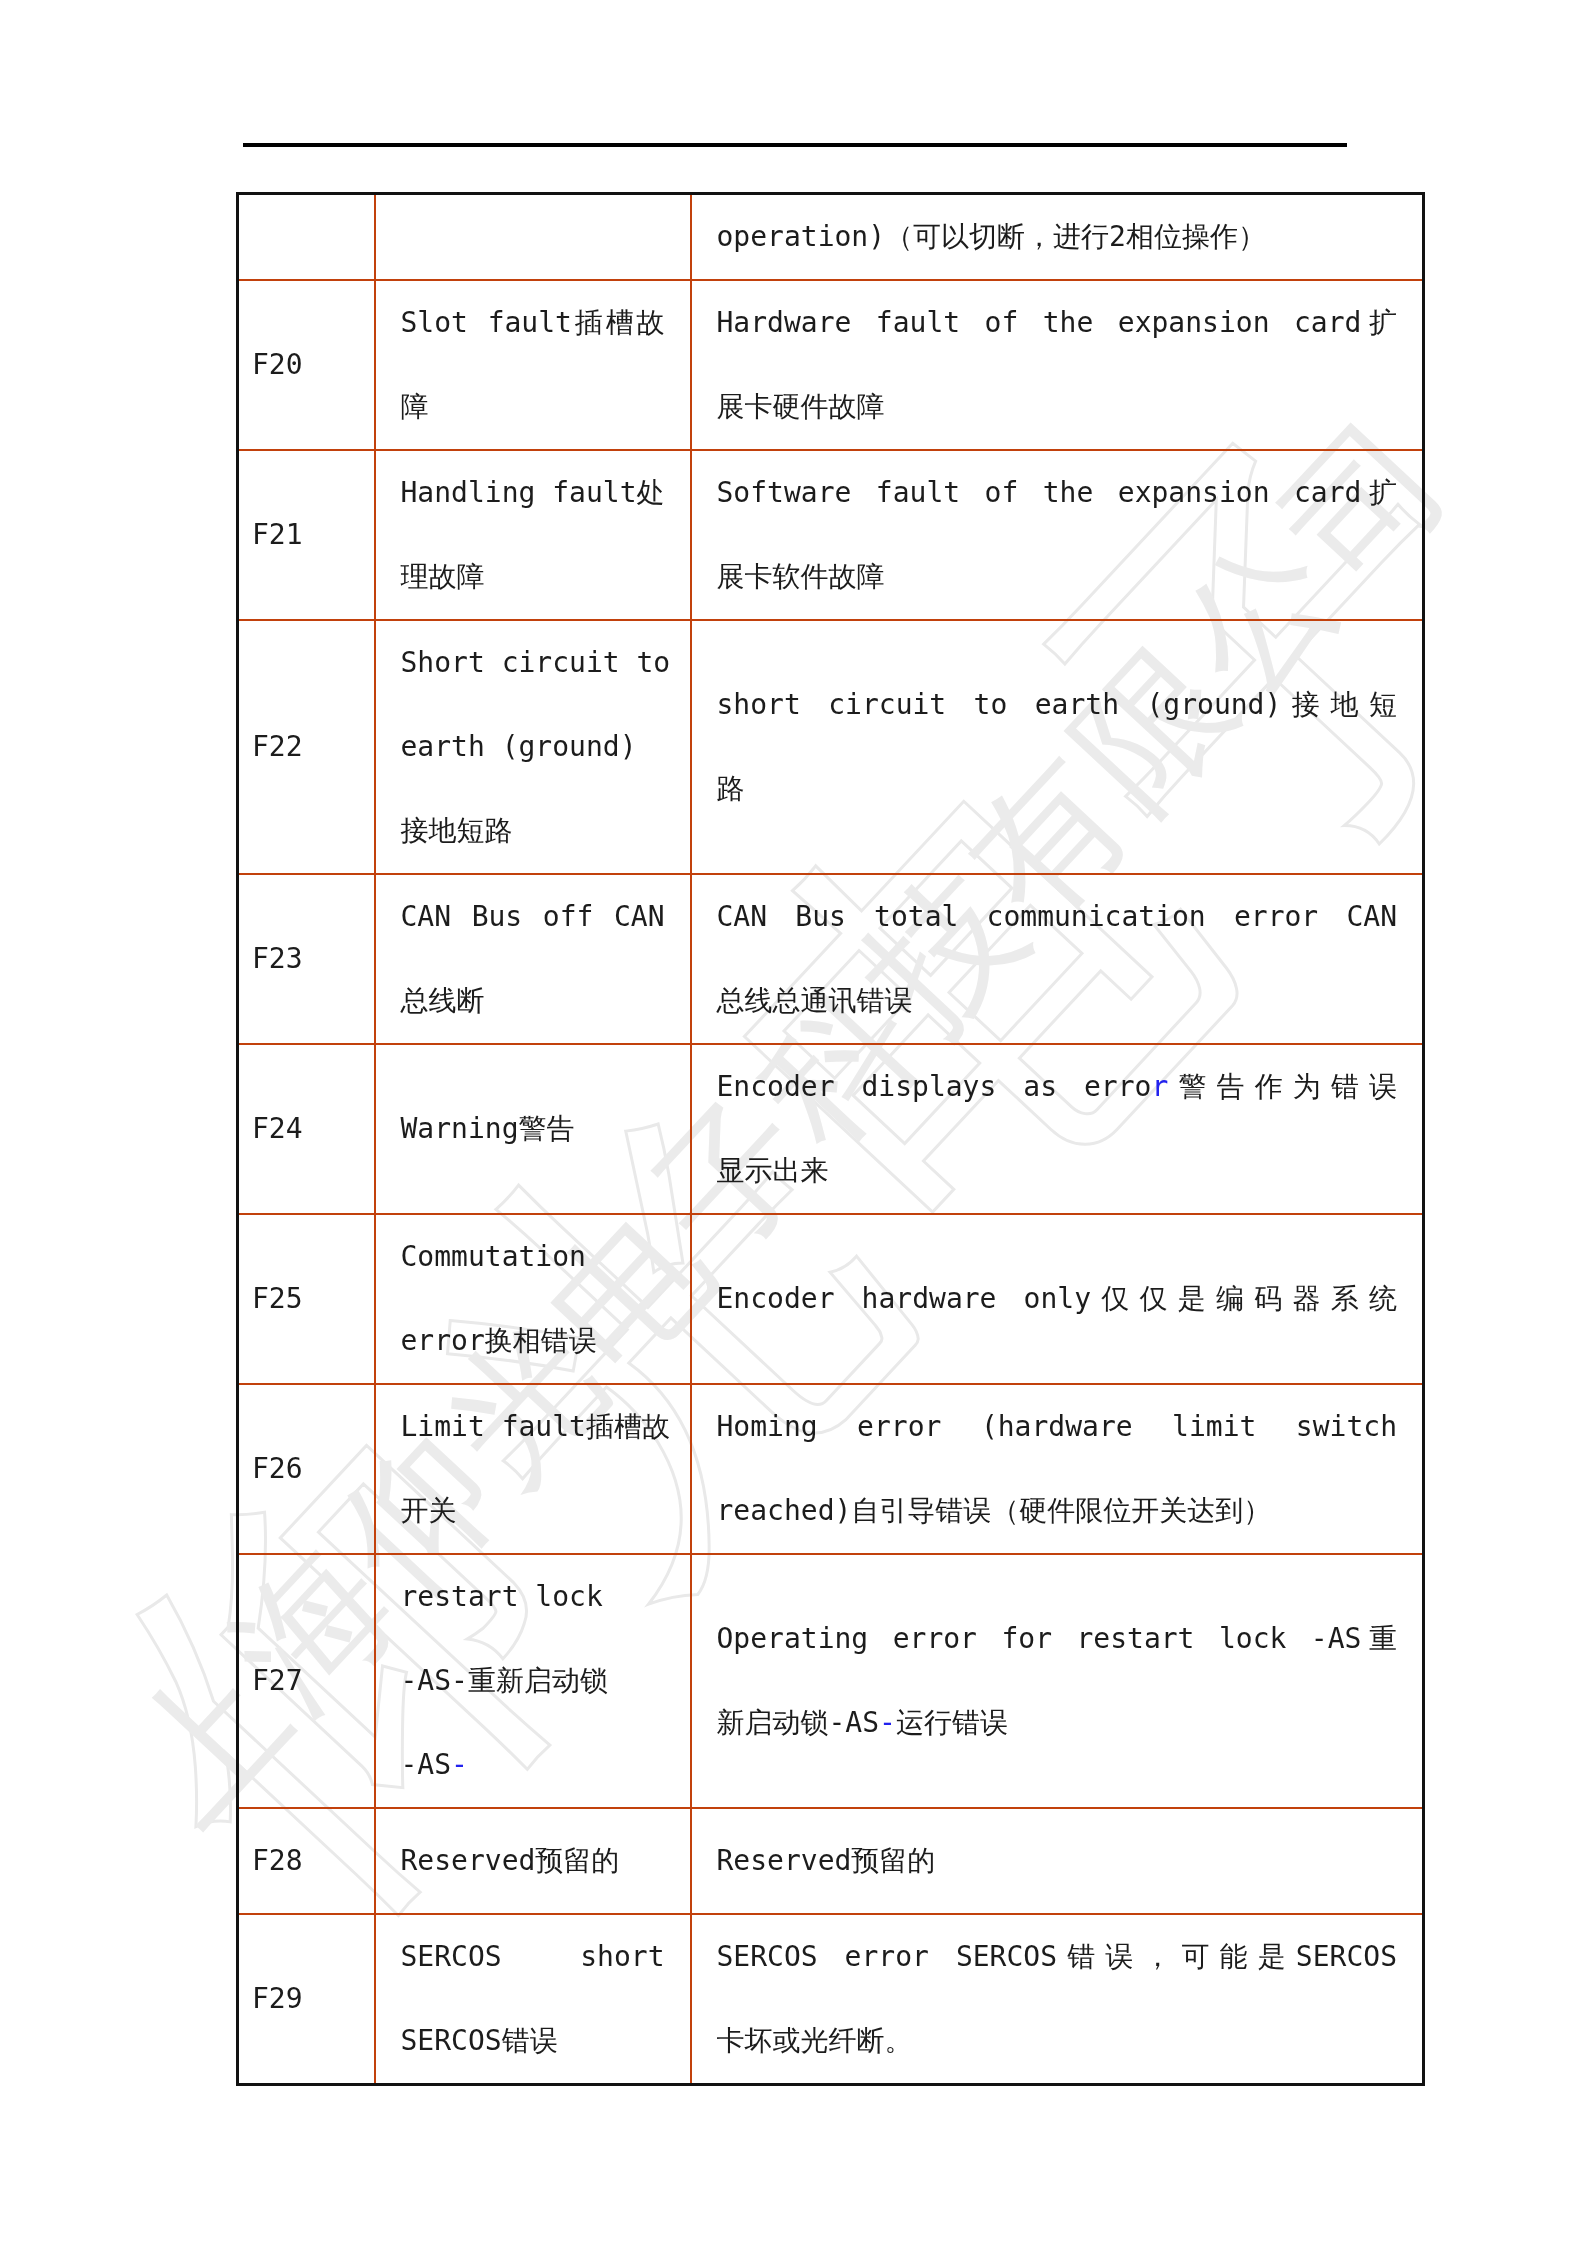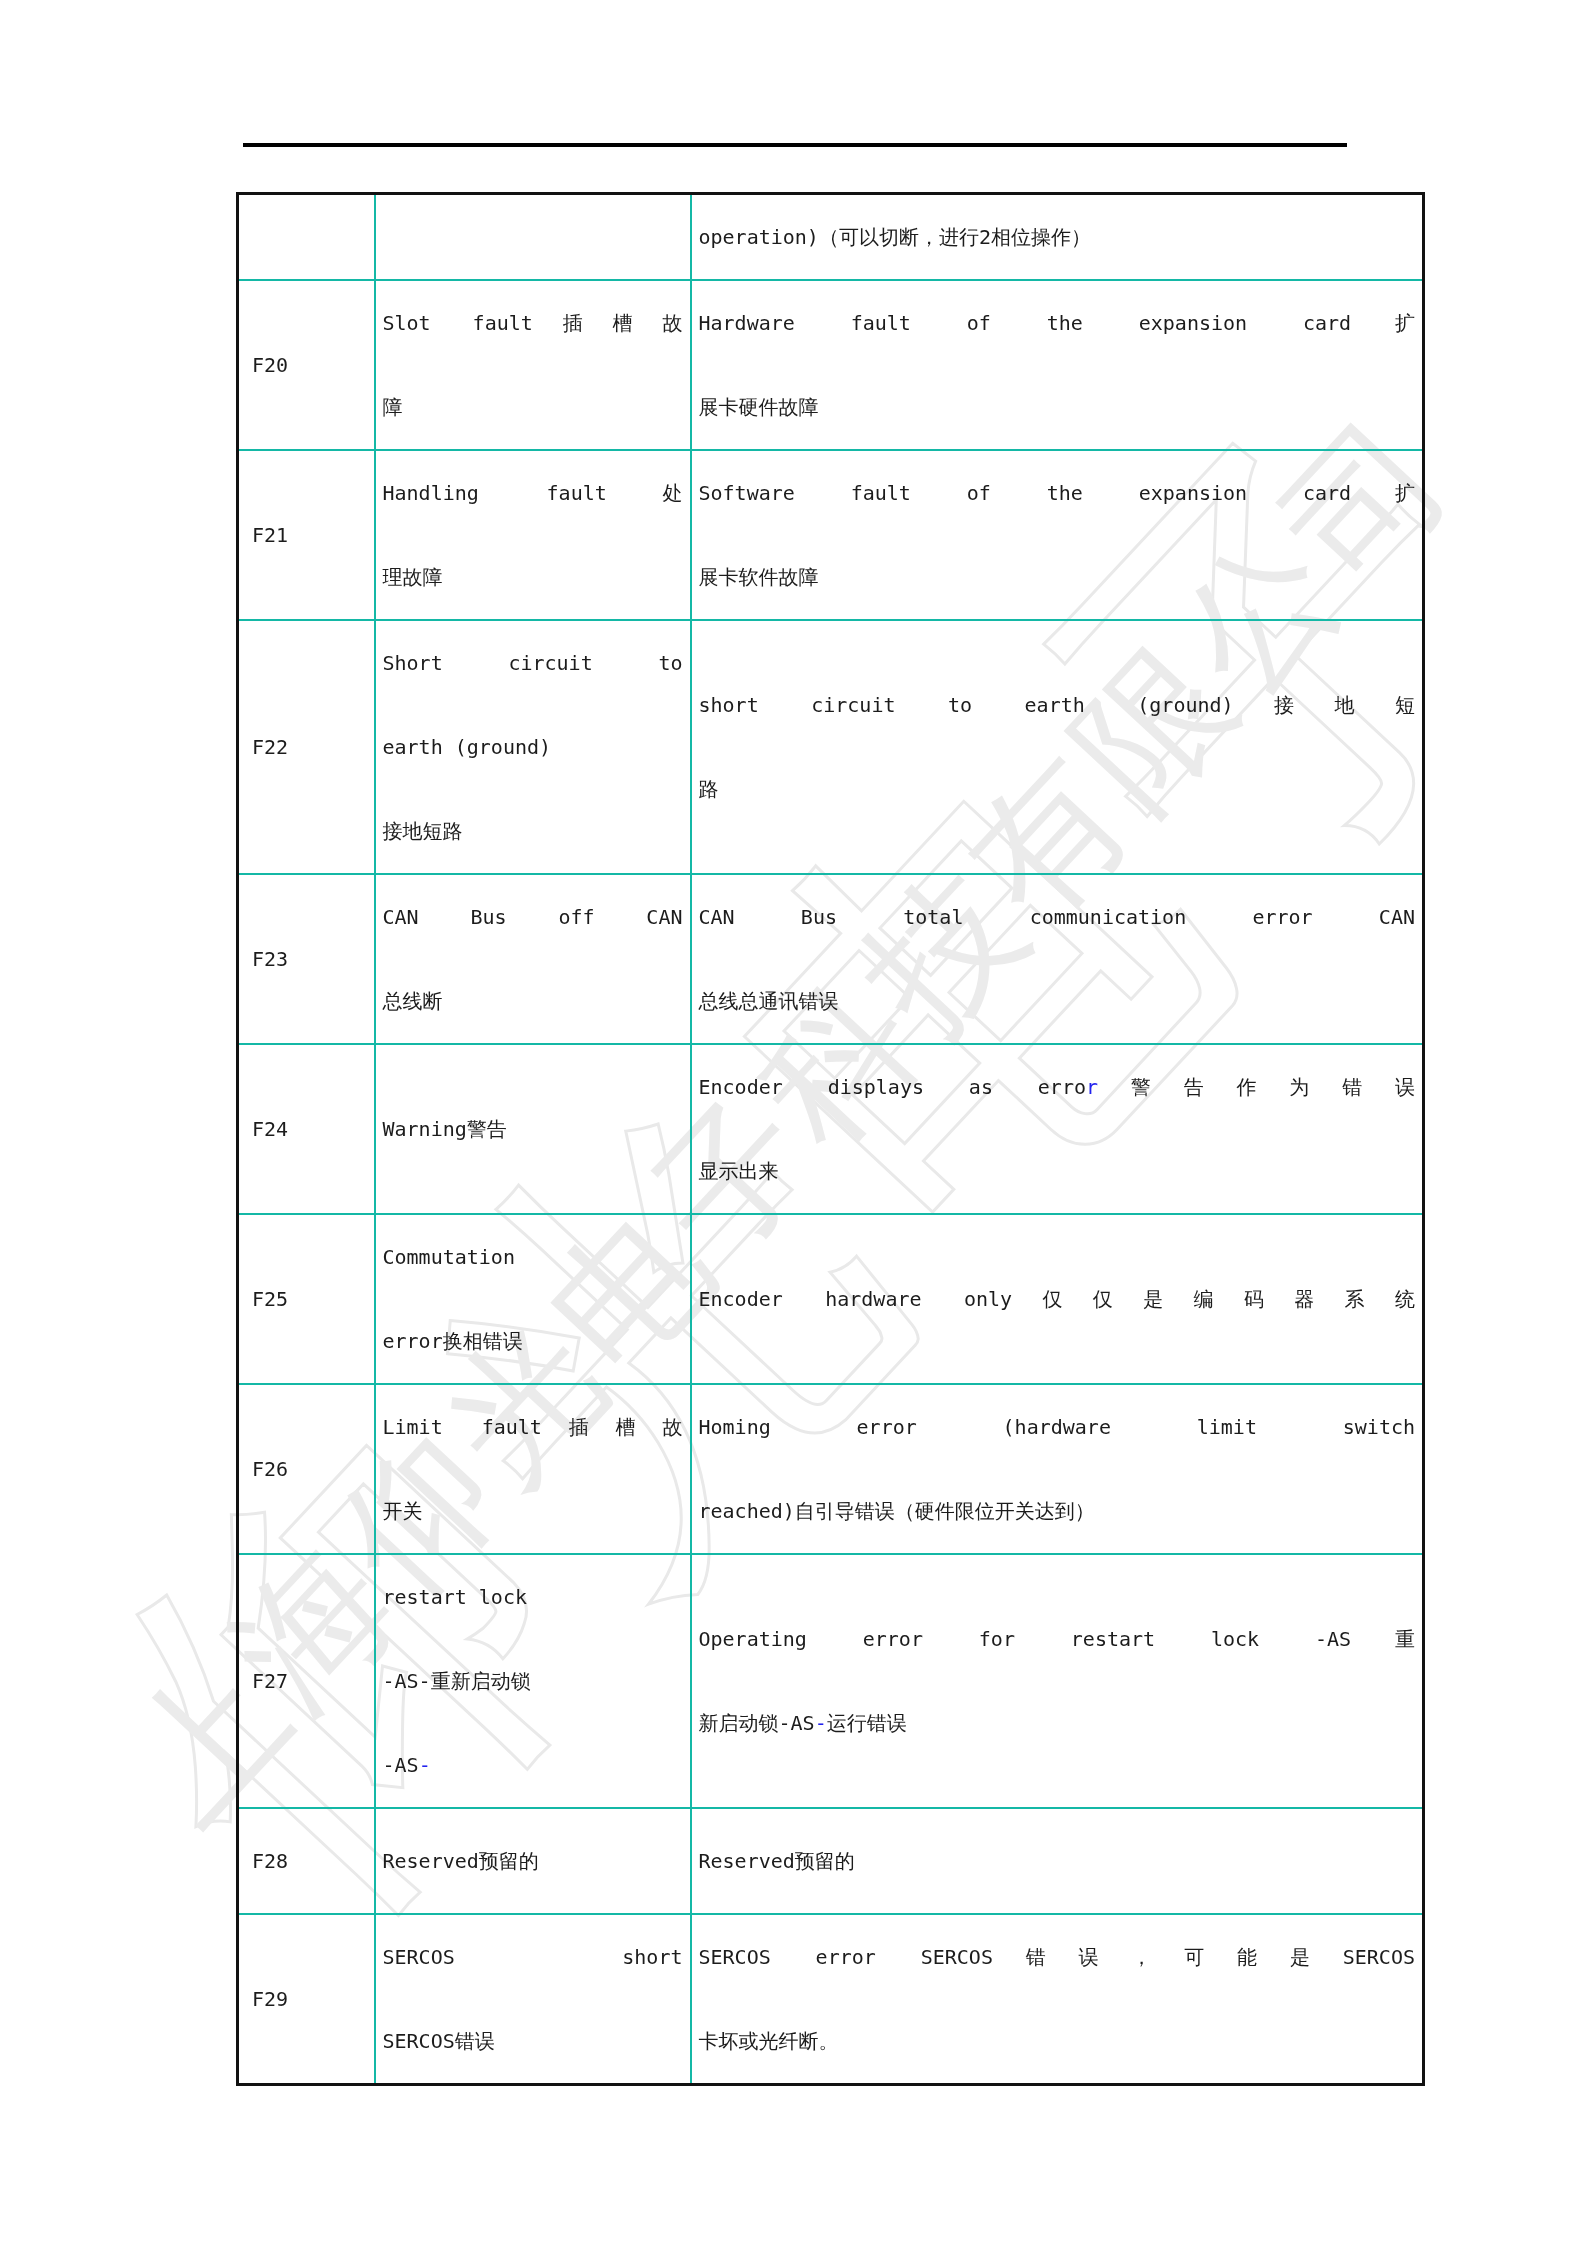--- a/index.html
+++ b/index.html
@@ -30,24 +30,24 @@
     color:#ebebeb;
   }
   
   table.fault-table{
     position:absolute;left:236px;top:192px;width:1186px;
     border-collapse:collapse;table-layout:fixed;z-index:1;
     background:transparent;
   }
   table.fault-table{border:3px solid #111;}
   td{
-    border:2px solid #14b8a6;
-    padding:0 7px;
+    border:2px solid #c2410c;
+    padding:0 25px;
     vertical-align:middle;
-    font-size:20px;line-height:84px;
+    font-size:28px;line-height:84px;
     overflow:hidden;
   }
   td.code{padding-left:13px;}
   .ln{white-space:nowrap;}
   .j{text-align:justify;text-align-last:justify;}
   .blue{color:#2222ee;}
 </style>
 </head>
 <body>
 

